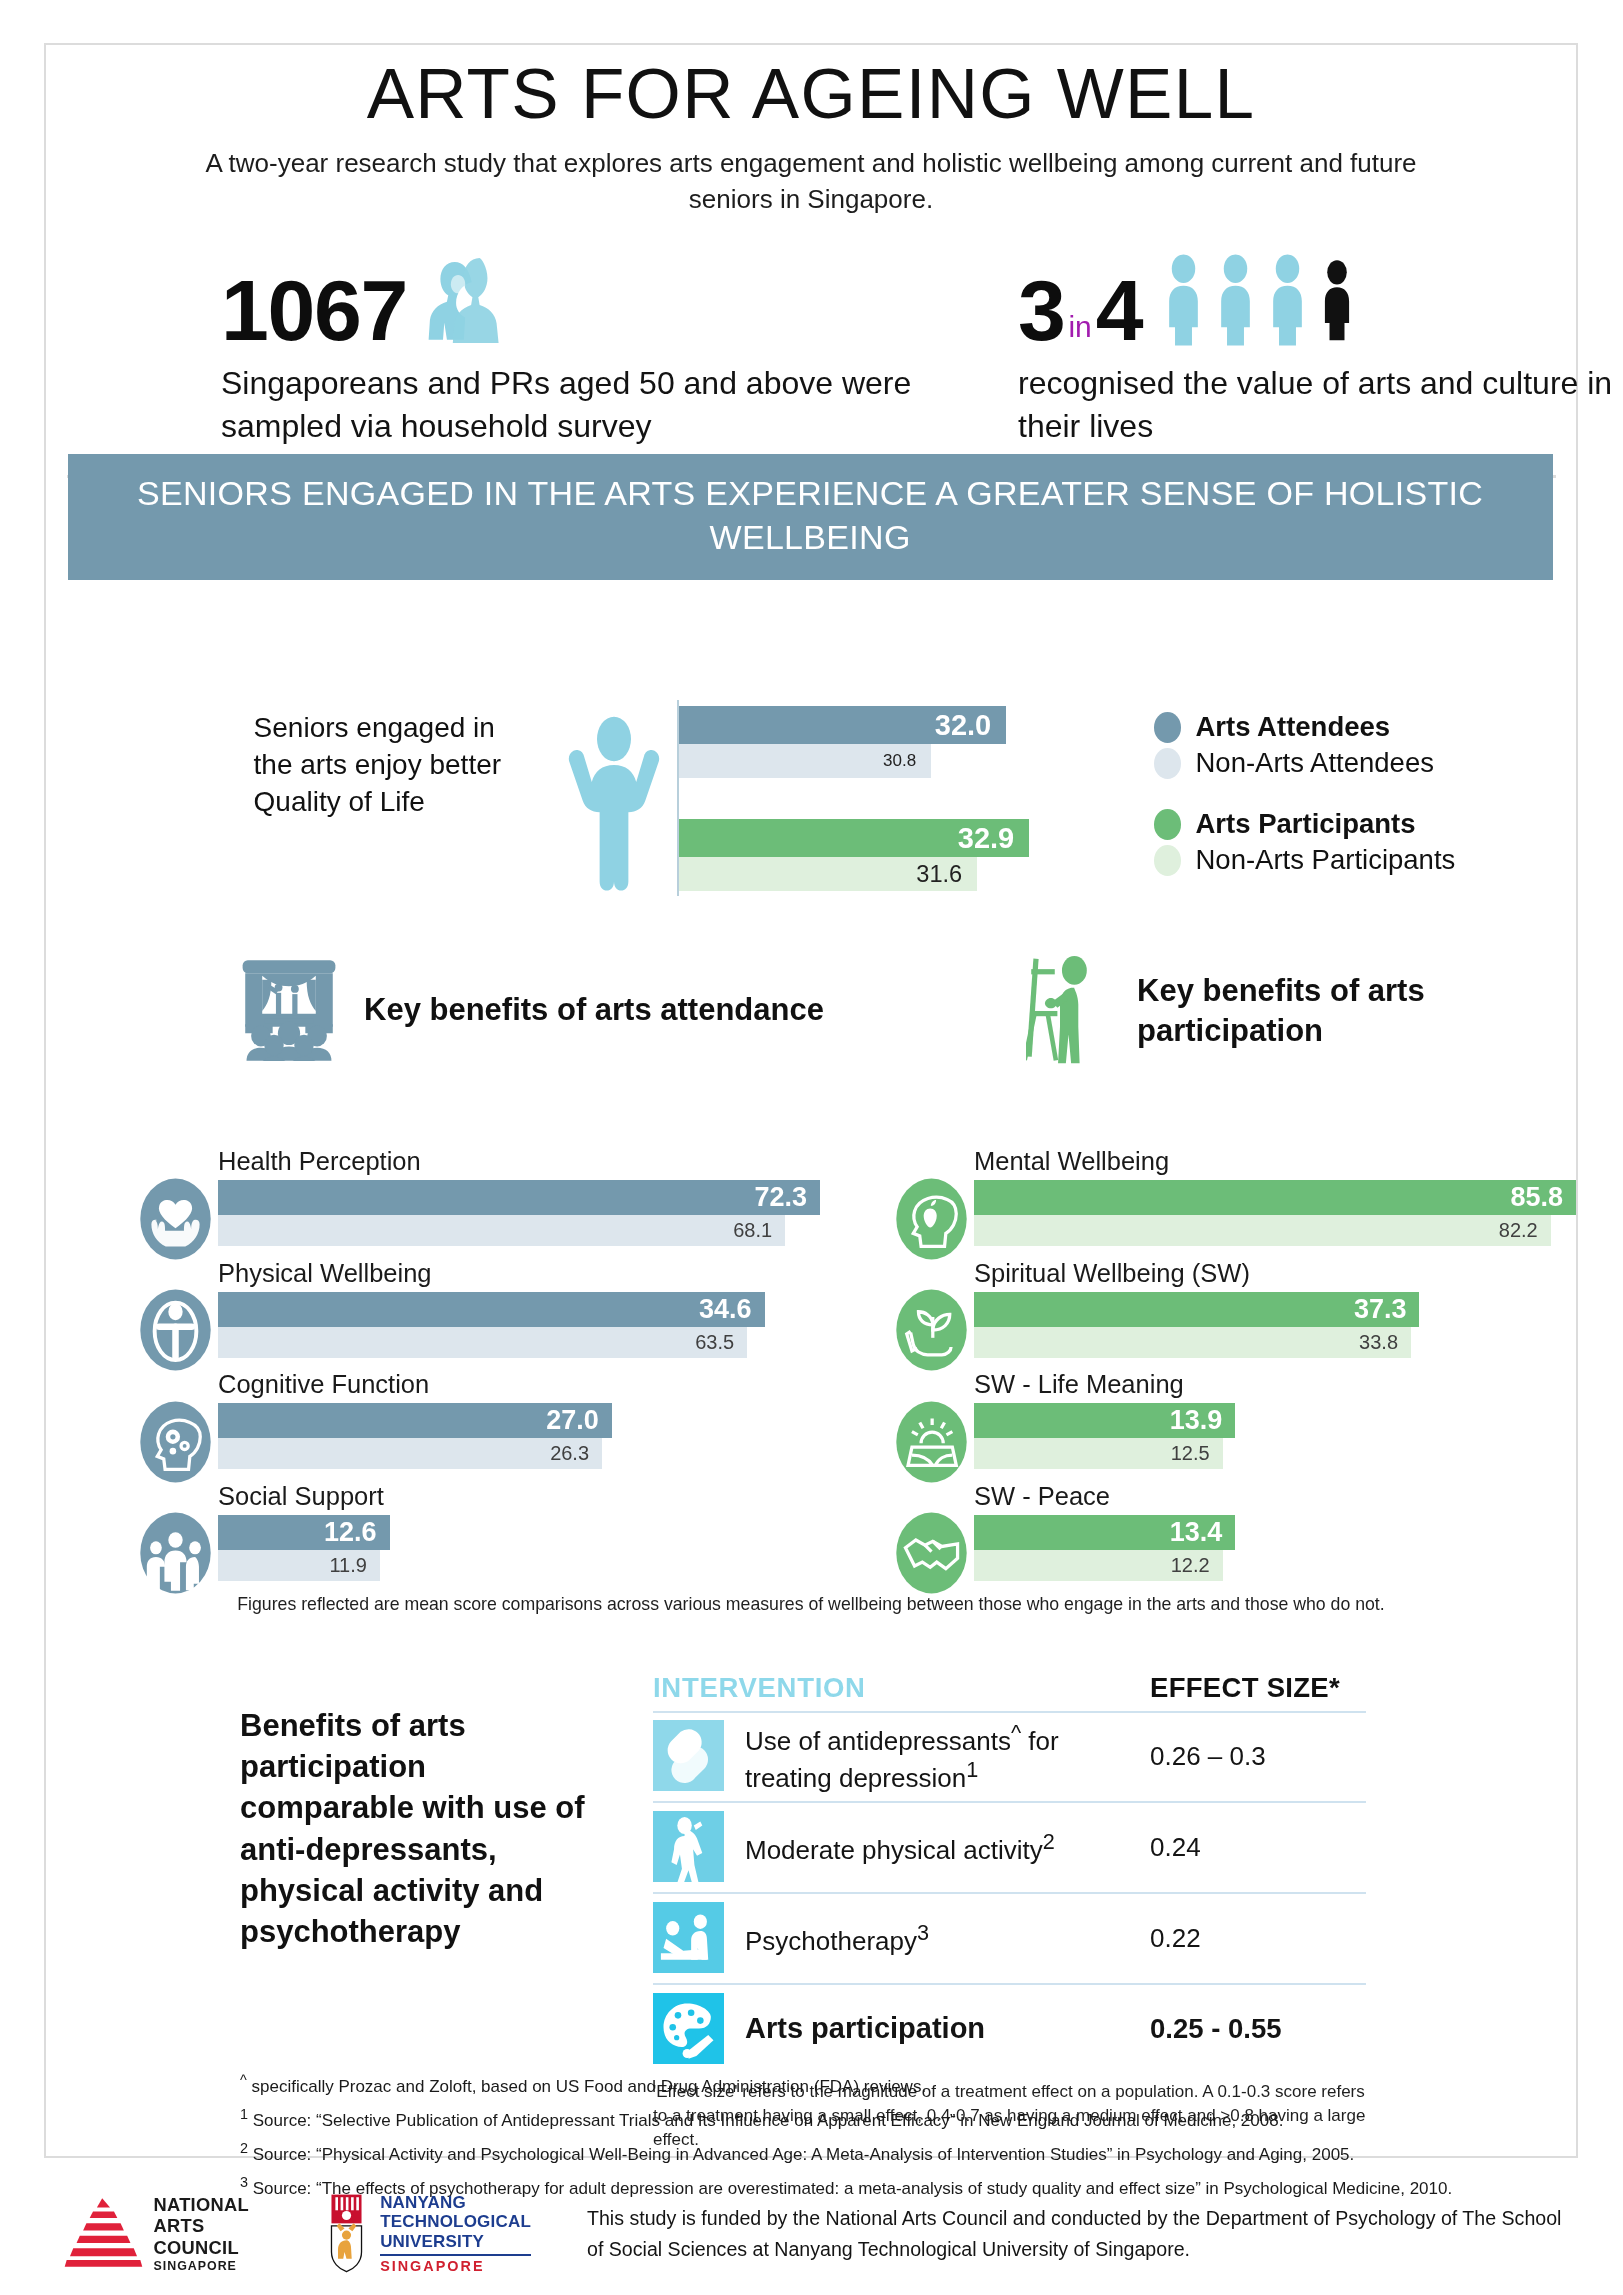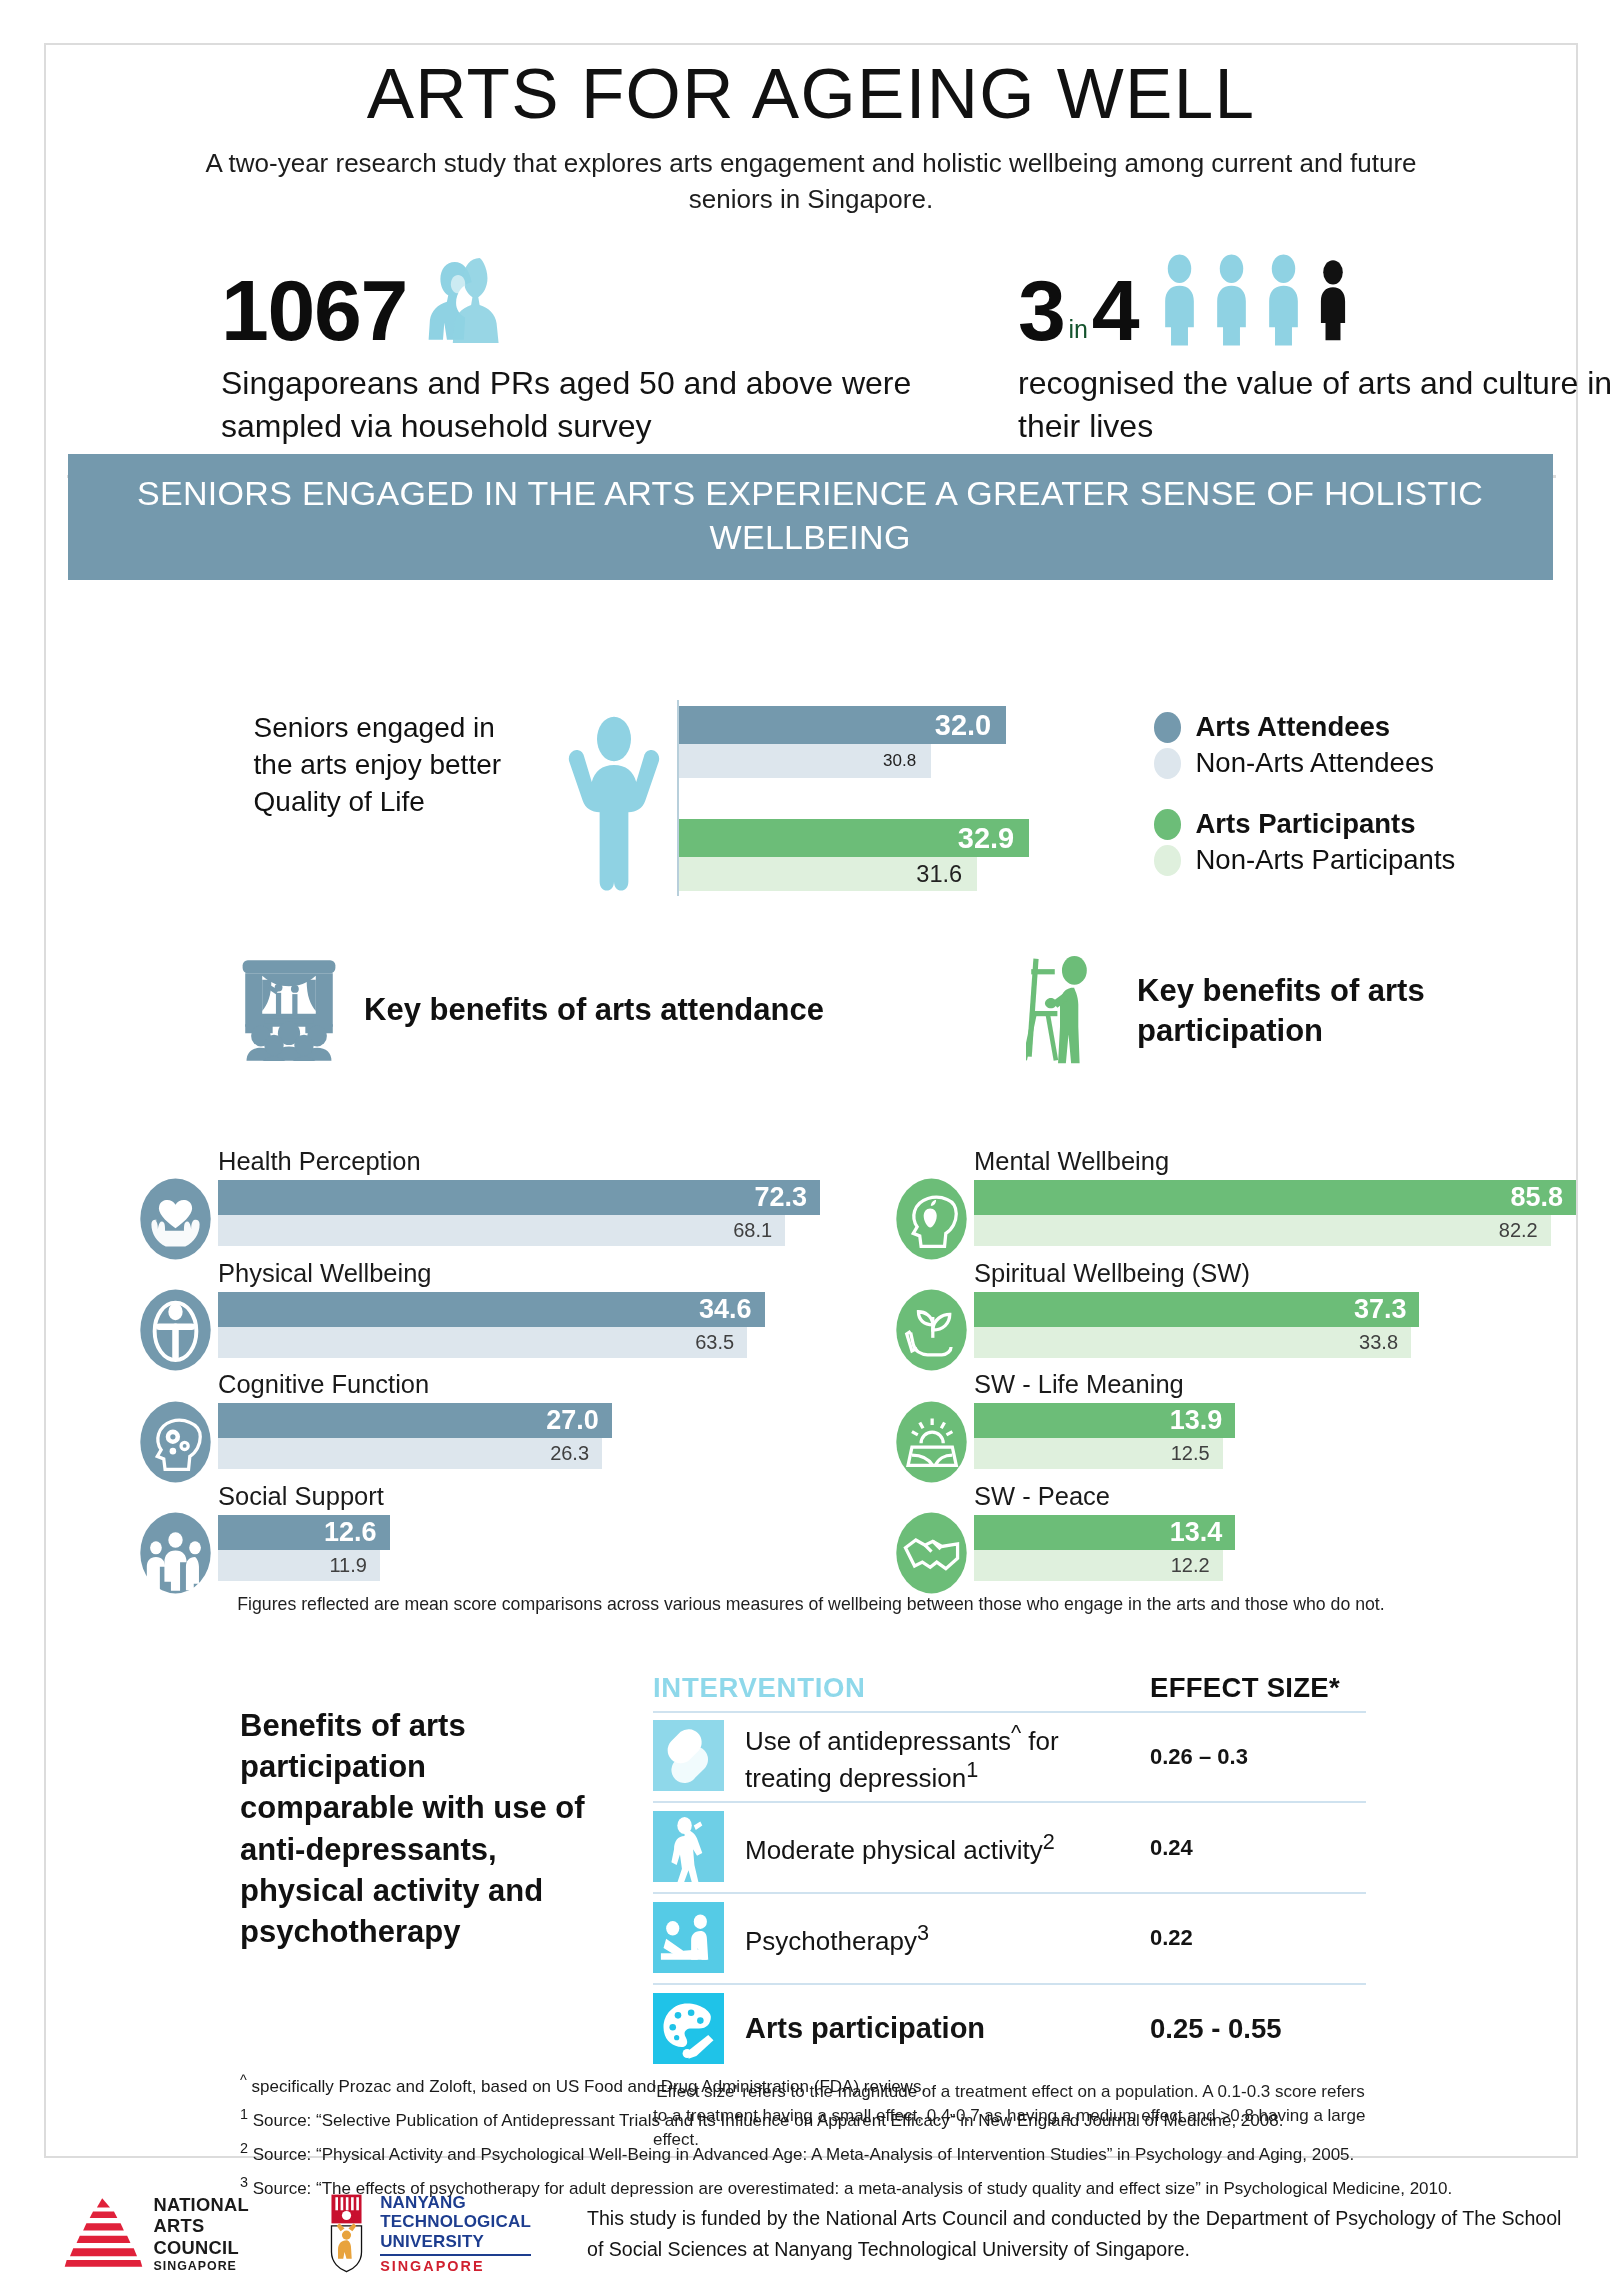--- a/index.html
+++ b/index.html
@@ -56,23 +56,23 @@
   .stat-2 { left: 974px; top: 0; width: 602px; }
   .big-row { display: flex; align-items: flex-end; height: 98px; }
   .bignum {
     font-size: 86px;
     font-weight: 700;
     line-height: 0.92;
     color: #0d0d0d;
     letter-spacing: -1.3px;
   }
   .in-word {
-    font-size: 25px;
+    font-size: 30px;
     font-weight: 400;
-    color: #14532d;
+    color: #a21caf;
     padding: 0 3.9px 7.9px 3.9px;
     line-height: 1;
   }
   .stat-caption {
     font-size: 32px;
     line-height: 1.34;
     margin-top: 11.8px;
     color: #131313;
   }
   .people-icons { display: flex; align-items: flex-end; gap: 9.2px; margin-left: 19.6px; padding-bottom: 3.9px;}
@@ -183,21 +183,21 @@
   .th-int { flex: 1; font-size: 27.5px; font-weight: 700; color: #8ed8ea; letter-spacing: 0.7px; }
   .th-eff { width: 216px; font-size: 27.5px; font-weight: 700; color: #111; letter-spacing: 0.3px; }
   .trow {
     display: flex; align-items: center;
     border-top: 2px solid #cfe2ef;
     min-height: 84px;
   }
   .trow.first { border-top: 2px solid #cfe2ef; }
   .tcell-icon { width: 92px; flex: 0 0 auto; padding: 7.9px 0; }
   .tcell-label { flex: 1; font-size: 26px; line-height: 1.24; color: #141414; padding-right: 10.5px; }
-  .tcell-val { width: 216px; font-size: 22px; color: #141414; font-weight: bold; }
+  .tcell-val { width: 216px; font-size: 26px; color: #141414; }
   .trow.highlight .tcell-label { font-weight: 700; font-size: 29px; }
   .trow.highlight .tcell-val { font-weight: 700; font-size: 27.5px; }
   .table-note {
     margin-top: 6.5px; font-size: 17px; line-height: 1.4; color: #1f1f1f;
   }
 
   
   .footnotes {
     position: absolute; left: 196px; top: 2025px; width: 1309px;
     font-size: 17px; line-height: 1.78; color: #1a1a1a;

